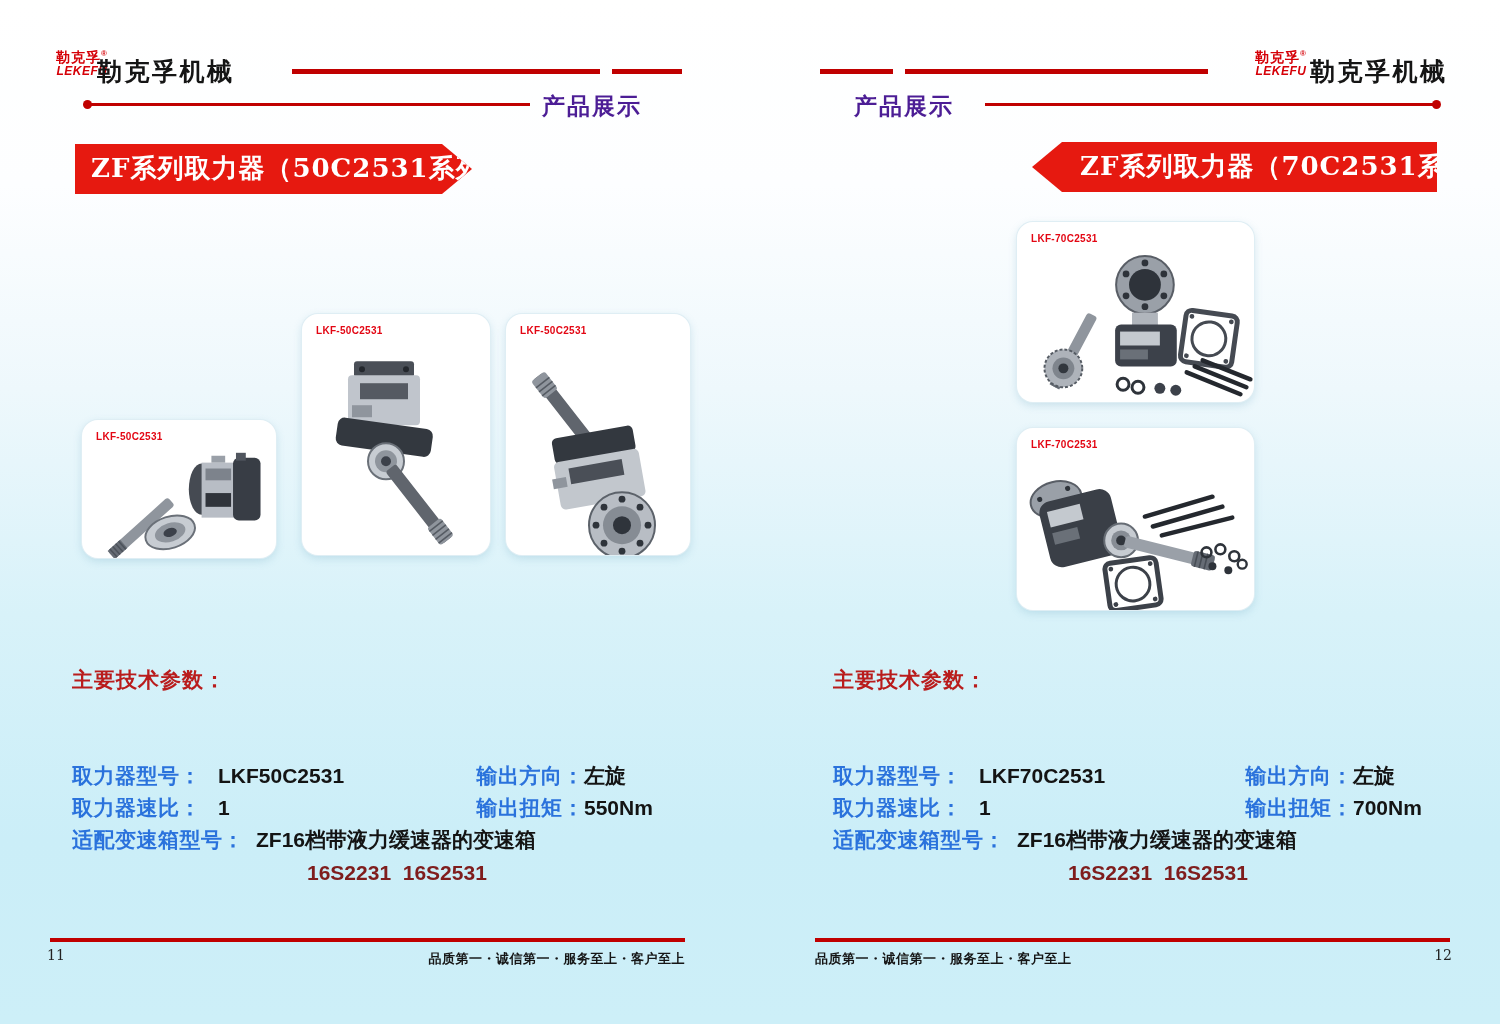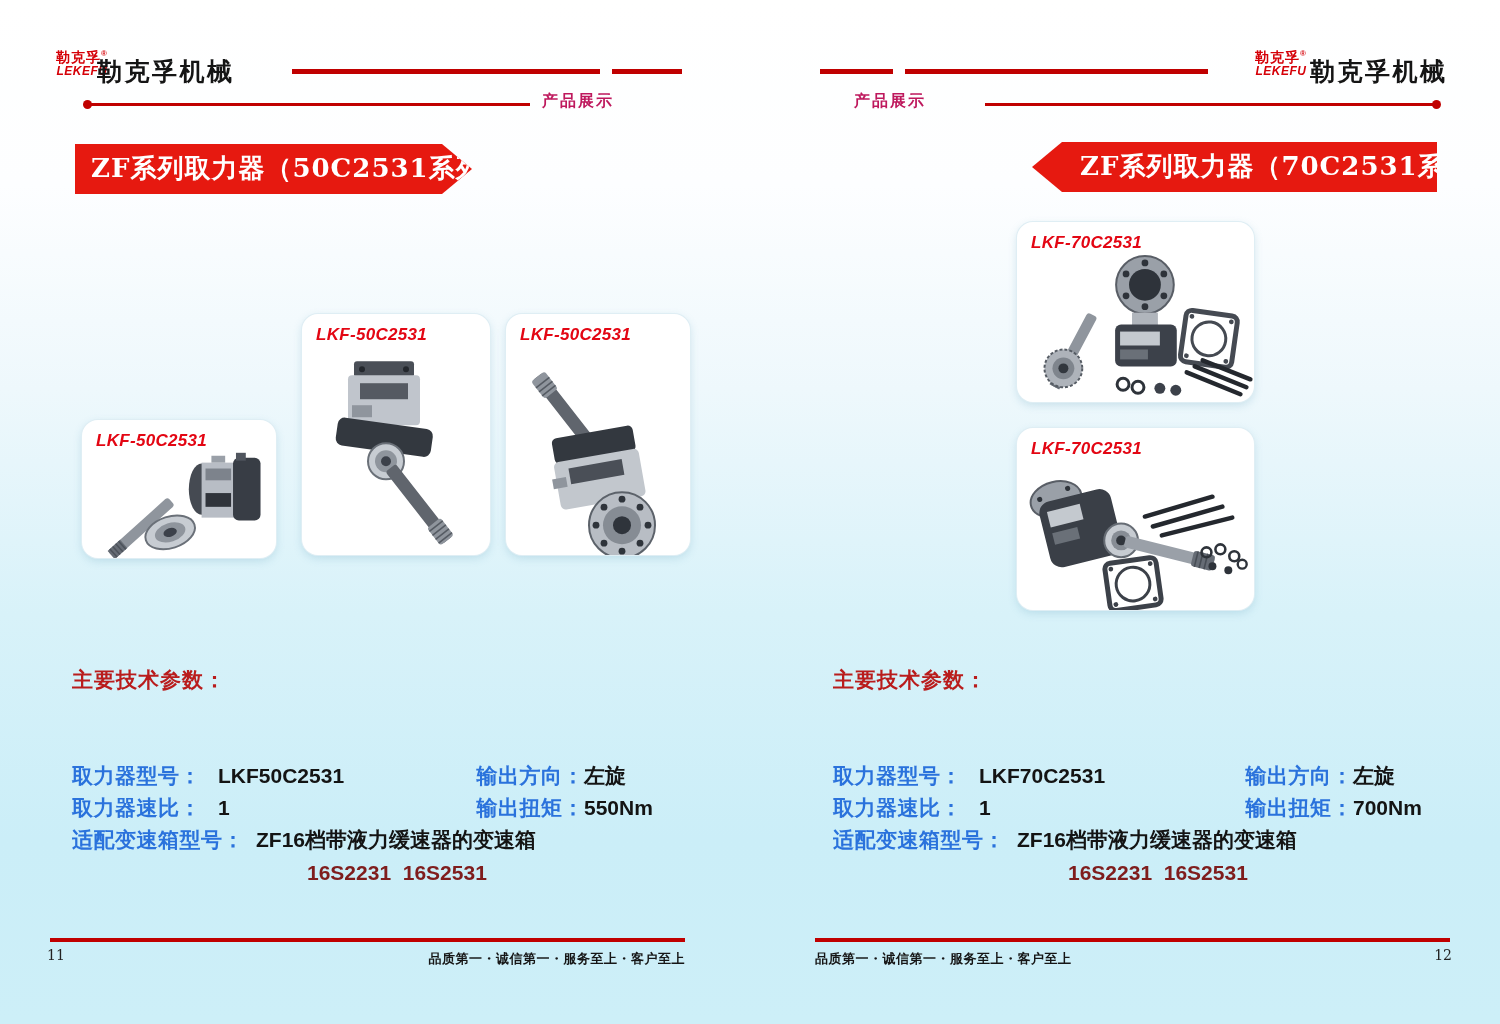--- a/index.html
+++ b/index.html
@@ -14,34 +14,34 @@
   .page-right { left:750px; }
 
   
   .logo-block { position:absolute; line-height:1; text-align:center; }
   .logo-top { font-size:14px; font-weight:bold; color:#d50008; letter-spacing:1px; white-space:nowrap; }
   .logo-top sup { font-size:8px; }
   .logo-en { font-size:12px; font-weight:bold; font-style:italic; color:#d50008; letter-spacing:.5px; margin-top:1px; }
   .company-name { position:absolute; font-size:25px; font-weight:bold; color:#151515; letter-spacing:2.5px; white-space:nowrap; }
   .red-bar { position:absolute; background:#c00000; }
   .red-dot { position:absolute; width:9px; height:9px; border-radius:50%; background:#c00000; }
-  .section-label { position:absolute; font-size:16px; font-weight:bold; color:#be185d; letter-spacing:2px; white-space:nowrap; }
+  .section-label { position:absolute; font-size:23px; font-weight:bold; color:#4c1d95; letter-spacing:2px; white-space:nowrap; }
 
   
   .banner { position:absolute; height:50px; background:#e61910; color:#fff;
     font-family:"DejaVu Serif", serif; font-weight:bold; font-size:26px;
     line-height:49px; letter-spacing:1px; white-space:nowrap; }
   .banner-arrow-right { clip-path:polygon(0 0, calc(100% - 30px) 0, 100% 50%, calc(100% - 30px) 100%, 0 100%); padding-left:16px; }
   .banner-arrow-left  { clip-path:polygon(30px 0, 100% 0, 100% 100%, 30px 100%, 0 50%); padding-left:48px; }
 
   
   .card { position:absolute; background:#ffffff; border-radius:16px;
     box-shadow:0 0 0 1px #dfeef4, 0 3px 8px rgba(110,170,195,.30); }
   .card-label { position:absolute; top:11px; left:14px; color:#e30613; font-weight:bold;
-    font-style:italic; font-size:17px; letter-spacing:.3px; white-space:nowrap; }
+    font-size:10px; letter-spacing:.3px; white-space:nowrap; }
   .card svg { position:absolute; left:0; bottom:0; width:100%; height:84%; }
 
   
   .specs { position:absolute; width:640px; font-size:21px; }
   .specs-heading { position:absolute; top:0; left:0; color:#b91c1c; font-weight:bold; letter-spacing:1px; white-space:nowrap; }
   .spec-row { position:absolute; left:0; white-space:nowrap;margin-top:28px; }
   .spec-label { color:#2a72dc; font-weight:bold; letter-spacing:.5px; }
   .spec-value { color:#141414; font-weight:bold; }
   .w146 { display:inline-block; width:146px; }
   .w183 { display:inline-block; width:184px; }

